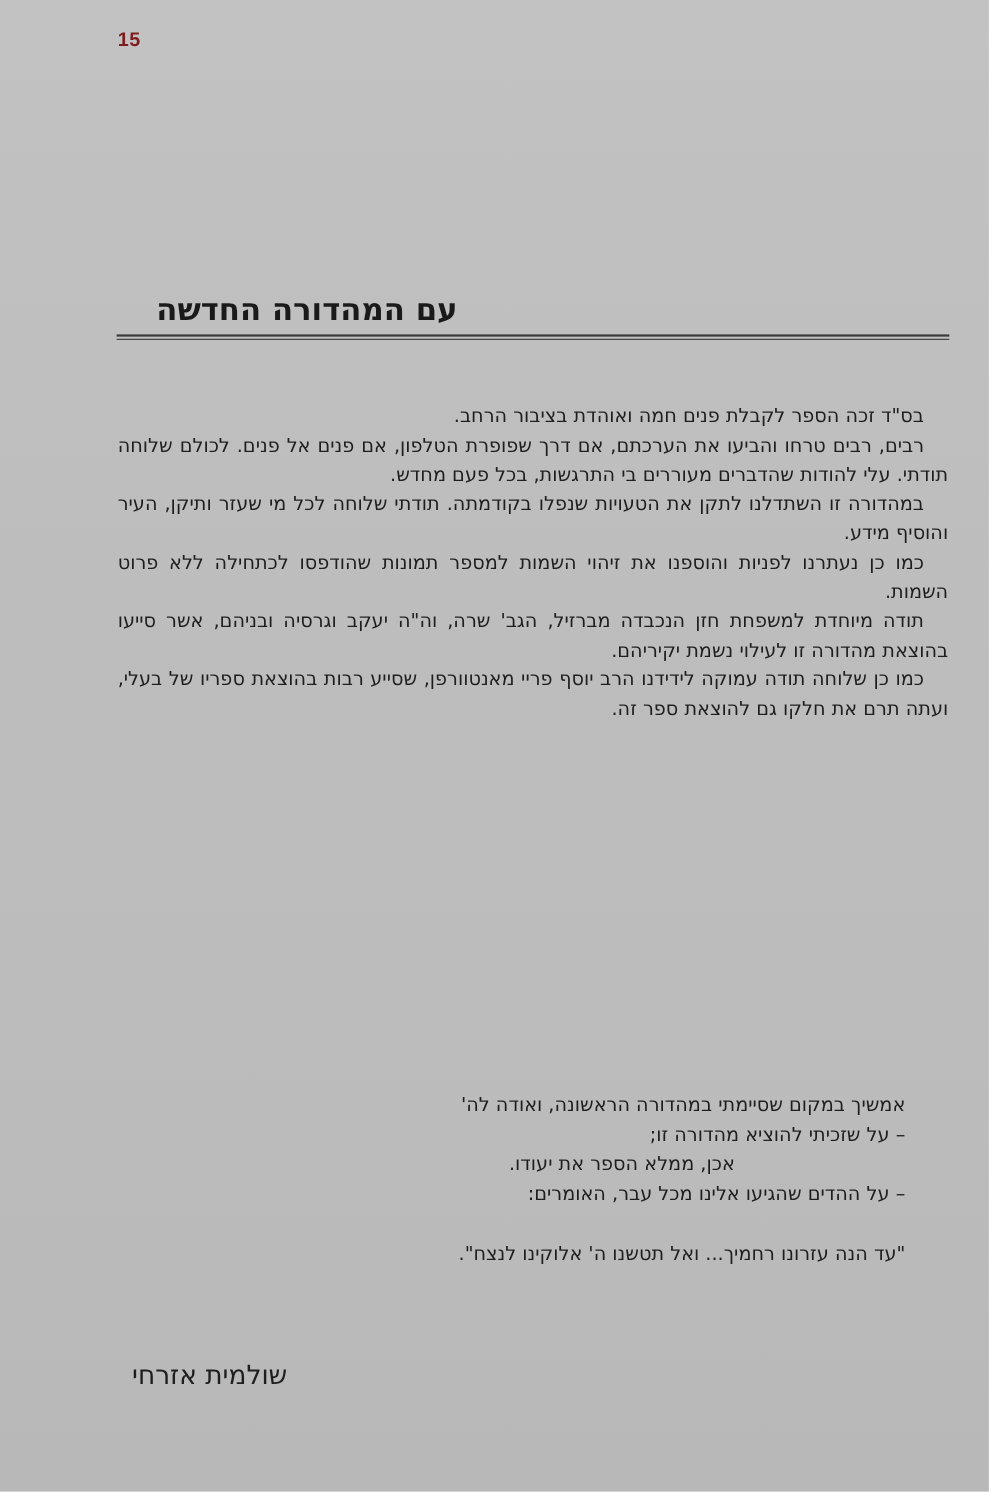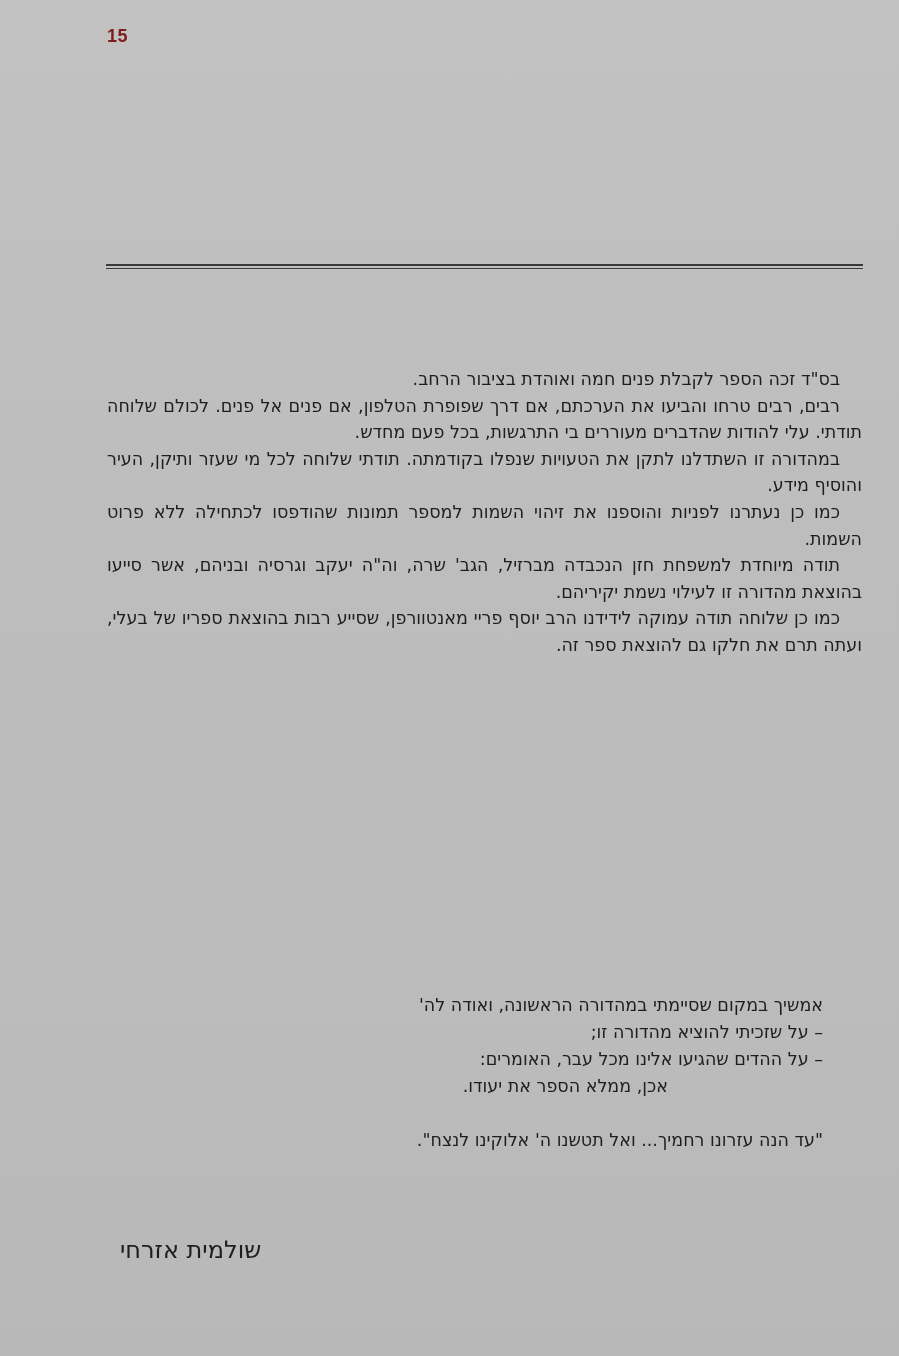--- a/index.html
+++ b/index.html
@@ -84,33 +84,34 @@
     white-space: nowrap;
     margin-top: 24px;
   }
 </style>
 </head>
 <body>
 
 <div class="page-number">15</div>
 
 <div class="title-block">
+  <div class="title">עם המהדורה החדשה</div>
   <div class="title-rule"></div>
 </div>
 
 <div class="body-text">
   <p>בס"ד זכה הספר לקבלת פנים חמה ואוהדת בציבור הרחב.</p>
   <p>רבים, רבים טרחו והביעו את הערכתם, אם דרך שפופרת הטלפון, אם פנים אל פנים. לכולם שלוחה תודתי. עלי להודות שהדברים מעוררים בי התרגשות, בכל פעם מחדש.</p>
   <p>במהדורה זו השתדלנו לתקן את הטעויות שנפלו בקודמתה. תודתי שלוחה לכל מי שעזר ותיקן, העיר והוסיף מידע.</p>
   <p>כמו כן נעתרנו לפניות והוספנו את זיהוי השמות למספר תמונות שהודפסו לכתחילה ללא פרוט השמות.</p>
   <p>תודה מיוחדת למשפחת חזן הנכבדה מברזיל, הגב' שרה, וה"ה יעקב וגרסיה ובניהם, אשר סייעו בהוצאת מהדורה זו לעילוי נשמת יקיריהם.</p>
   <p>כמו כן שלוחה תודה עמוקה לידידנו הרב יוסף פריי מאנטוורפן, שסייע רבות בהוצאת ספריו של בעלי, ועתה תרם את חלקו גם להוצאת ספר זה.</p>
 </div>
 
 <div class="closing">
   <div class="line">אמשיך במקום שסיימתי במהדורה הראשונה, ואודה לה'</div>
   <div class="line sub">– על שזכיתי להוציא מהדורה זו;</div>
+  <div class="line indent2">אכן, ממלא הספר את יעודו.</div>
   <div class="line sub">– על ההדים שהגיעו אלינו מכל עבר, האומרים:</div>
-  <div class="line indent2">אכן, ממלא הספר את יעודו.</div>
   <div class="line quote">"עד הנה עזרונו רחמיך... ואל תטשנו ה' אלוקינו לנצח".</div>
 </div>
 
 <div class="signature">שולמית אזרחי</div>
 
 </body></html>

